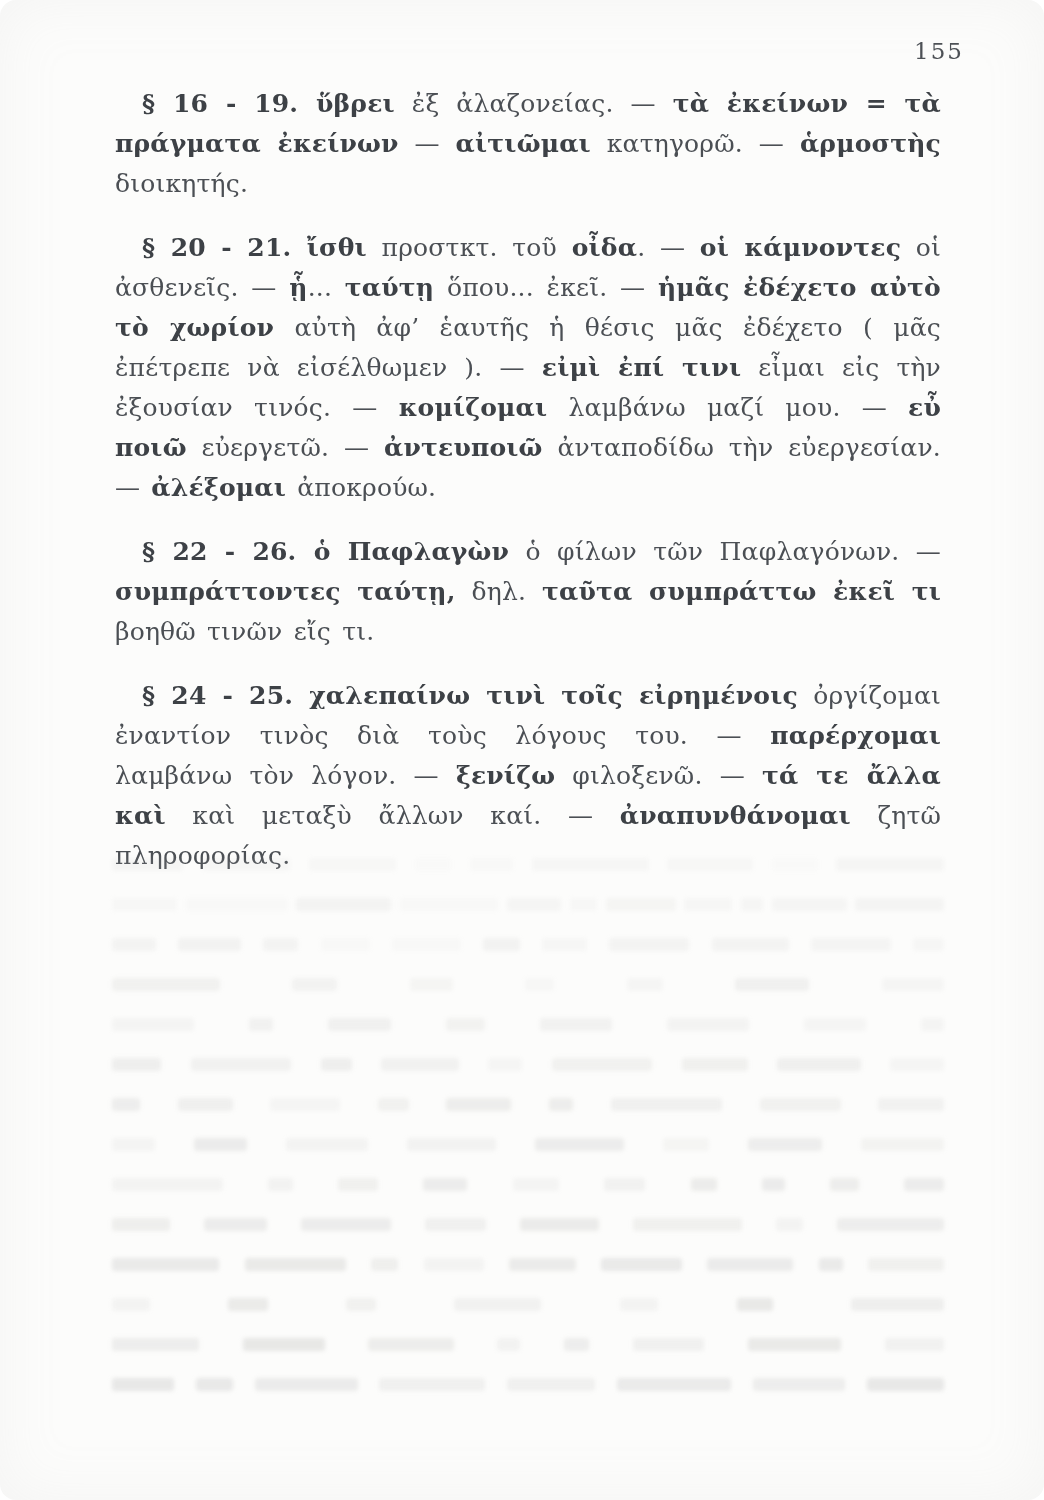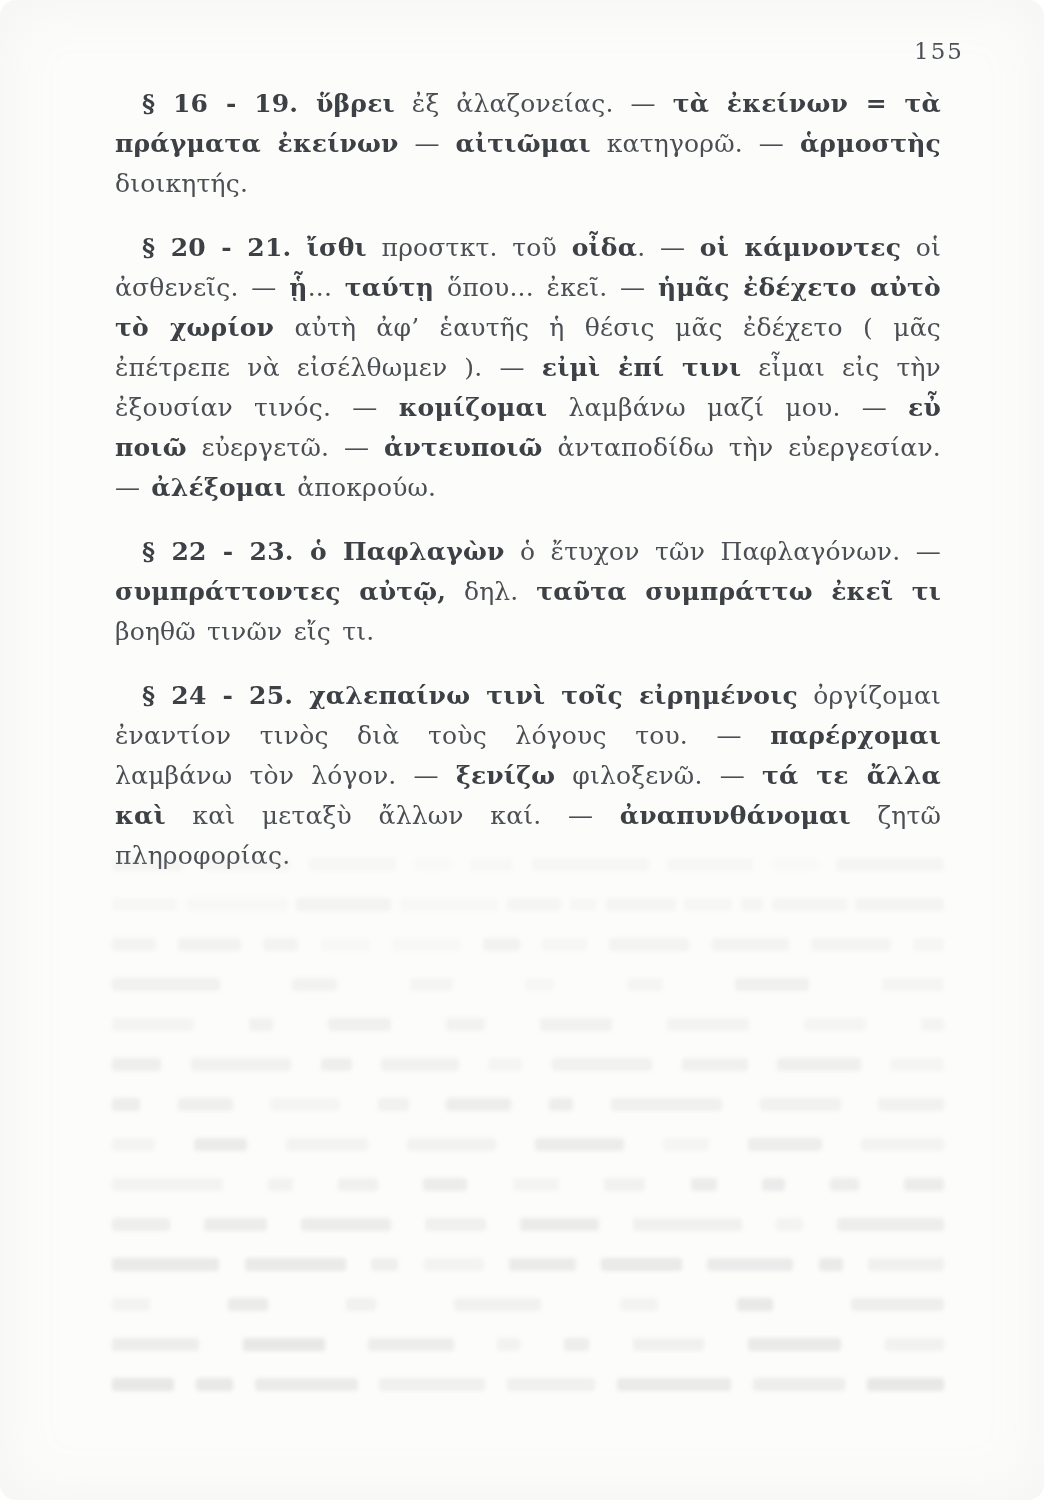--- a/index.html
+++ b/index.html
@@ -62,21 +62,21 @@
 </style>
 </head>
 <body>
 
 <div class="page">
   <div class="page-number">155</div>
 
   <div class="text-block" id="content">
       <p class="para indent"><span class="lemma">§ 16 - 19. ὕβρει</span><span class="gloss"> ἐξ ἀλαζονείας. — </span><span class="lemma">τὰ ἐκείνων = τὰ πράγματα ἐκείνων</span><span class="gloss"> — </span><span class="lemma">αἰτιῶμαι</span><span class="gloss"> κατηγορῶ. — </span><span class="lemma">ἁρμοστὴς</span><span class="gloss"> διοικητής.</span></p>
       <p class="para indent"><span class="lemma">§ 20 - 21. ἴσθι</span><span class="gloss"> προστκτ. τοῦ </span><span class="lemma">οἶδα</span><span class="gloss">. — </span><span class="lemma">οἱ κάμνοντες</span><span class="gloss"> οἱ ἀσθενεῖς. — </span><span class="lemma">ᾗ</span><span class="gloss">... </span><span class="lemma">ταύτῃ</span><span class="gloss"> ὅπου... ἐκεῖ. — </span><span class="lemma">ἡμᾶς ἐδέχετο αὐτὸ τὸ χωρίον</span><span class="gloss"> αὐτὴ ἀφ’ ἑαυτῆς ἡ θέσις μᾶς ἐδέχετο ( μᾶς ἐπέτρεπε νὰ εἰσέλθωμεν ). — </span><span class="lemma">εἰμὶ ἐπί τινι</span><span class="gloss"> εἶμαι εἰς τὴν ἐξουσίαν τινός. — </span><span class="lemma">κομίζομαι</span><span class="gloss"> λαμβάνω μαζί μου. — </span><span class="lemma">εὖ ποιῶ</span><span class="gloss"> εὐεργετῶ. — </span><span class="lemma">ἀντευποιῶ</span><span class="gloss"> ἀνταποδίδω τὴν εὐεργεσίαν. — </span><span class="lemma">ἀλέξομαι</span><span class="gloss"> ἀποκρούω.</span></p>
-      <p class="para indent"><span class="lemma">§ 22 - 23. ὁ Παφλαγὼν</span><span class="gloss"> ὁ ἔτυχον τῶν Παφλαγόνων. — </span><span class="lemma">συμπράττοντες αὐτῷ,</span><span class="gloss"> δηλ. </span><span class="lemma">ταῦτα συμπράττω ἐκεῖ τι</span><span class="gloss"> βοηθῶ τινῶν εἴς τι.</span></p>
+      <p class="para indent"><span class="lemma">§ 22 - 26. ὁ Παφλαγὼν</span><span class="gloss"> ὁ φίλων τῶν Παφλαγόνων. — </span><span class="lemma">συμπράττοντες ταύτῃ,</span><span class="gloss"> δηλ. </span><span class="lemma">ταῦτα συμπράττω ἐκεῖ τι</span><span class="gloss"> βοηθῶ τινῶν εἴς τι.</span></p>
       <p class="para indent"><span class="lemma">§ 24 - 25. χαλεπαίνω τινὶ τοῖς εἰρημένοις</span><span class="gloss"> ὀργίζομαι ἐναντίον τινὸς διὰ τοὺς λόγους του. — </span><span class="lemma">παρέρχομαι</span><span class="gloss"> λαμβάνω τὸν λόγον. — </span><span class="lemma">ξενίζω</span><span class="gloss"> φιλοξενῶ. — </span><span class="lemma">τά τε ἄλλα καὶ</span><span class="gloss"> καὶ μεταξὺ ἄλλων καί. — </span><span class="lemma">ἀναπυνθάνομαι</span><span class="gloss"> ζητῶ πληροφορίας.</span></p>
     </div>
 
   <div class="ghost-block" id="ghost">
       <div class="ghost-line">
         <span class="ghost-word" style="width: 71.3828px; opacity: 0.1;"></span>
         <span class="ghost-word" style="width: 88.378px; opacity: 0.089;"></span>
         <span class="ghost-word" style="width: 87.4962px; opacity: 0.075;"></span>
         <span class="ghost-word" style="width: 36.4232px; opacity: 0.045;"></span>
         <span class="ghost-word" style="width: 43.5px; opacity: 0.06;"></span>

